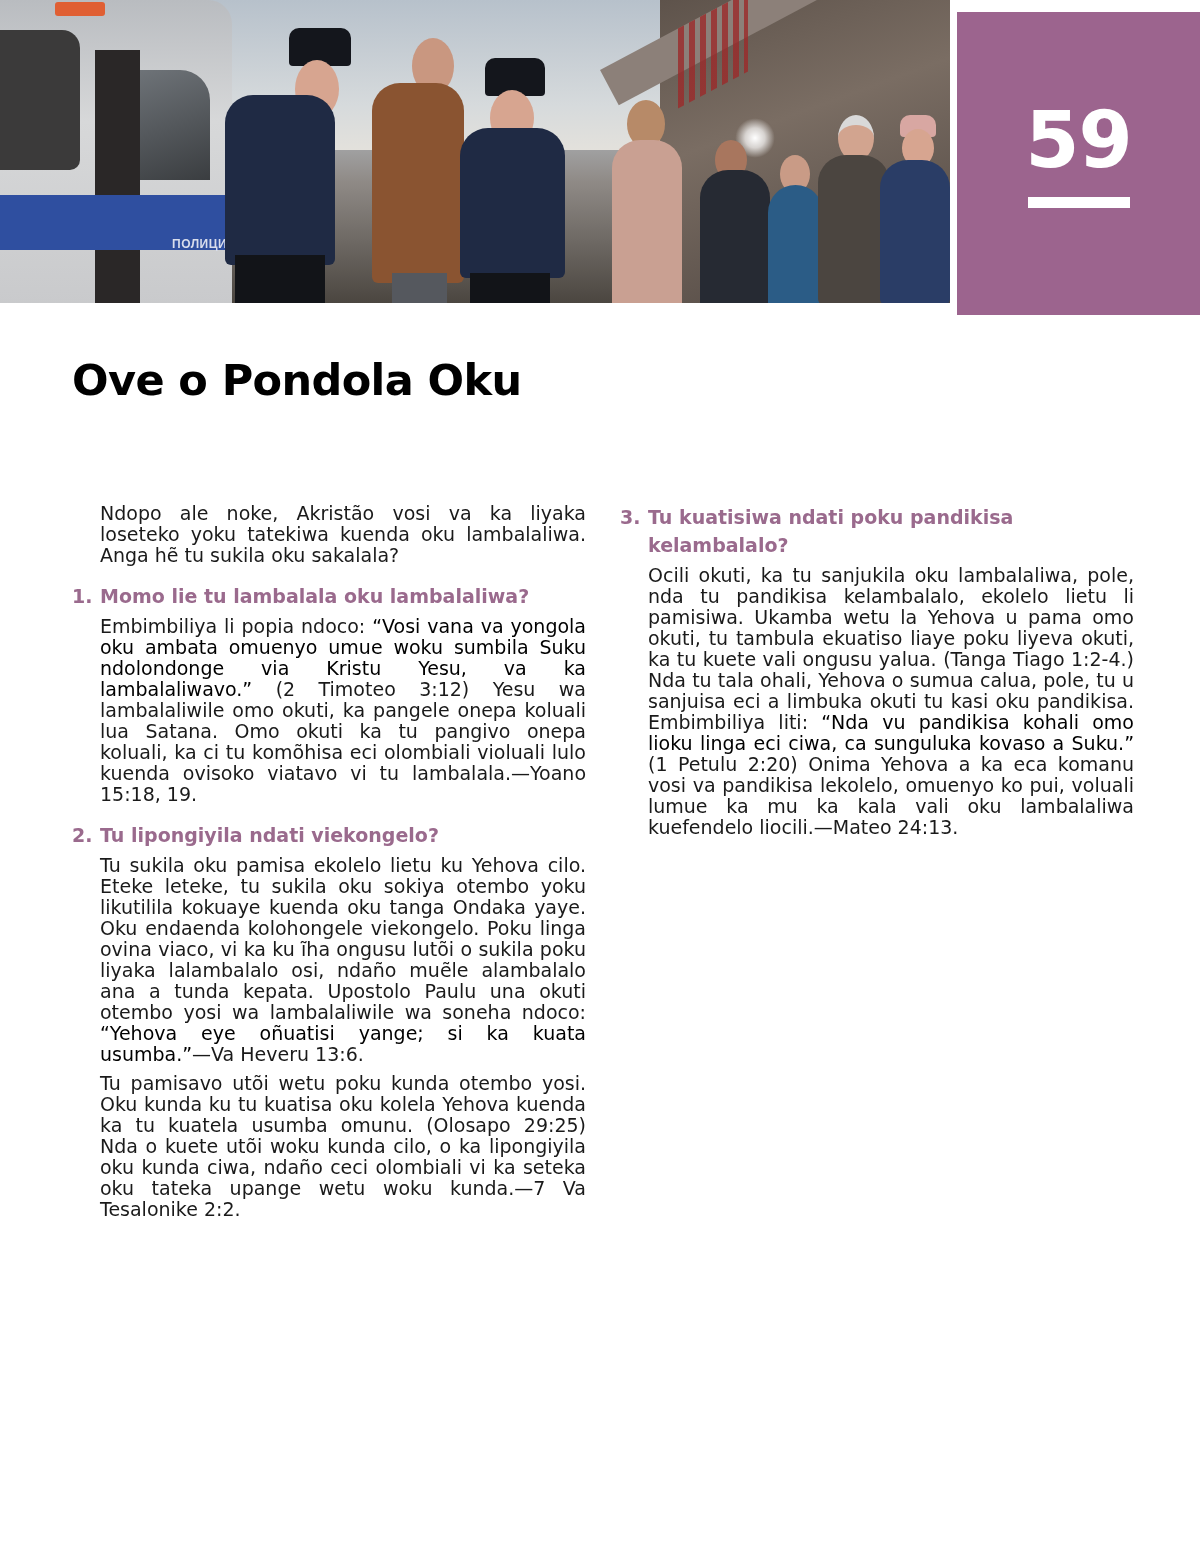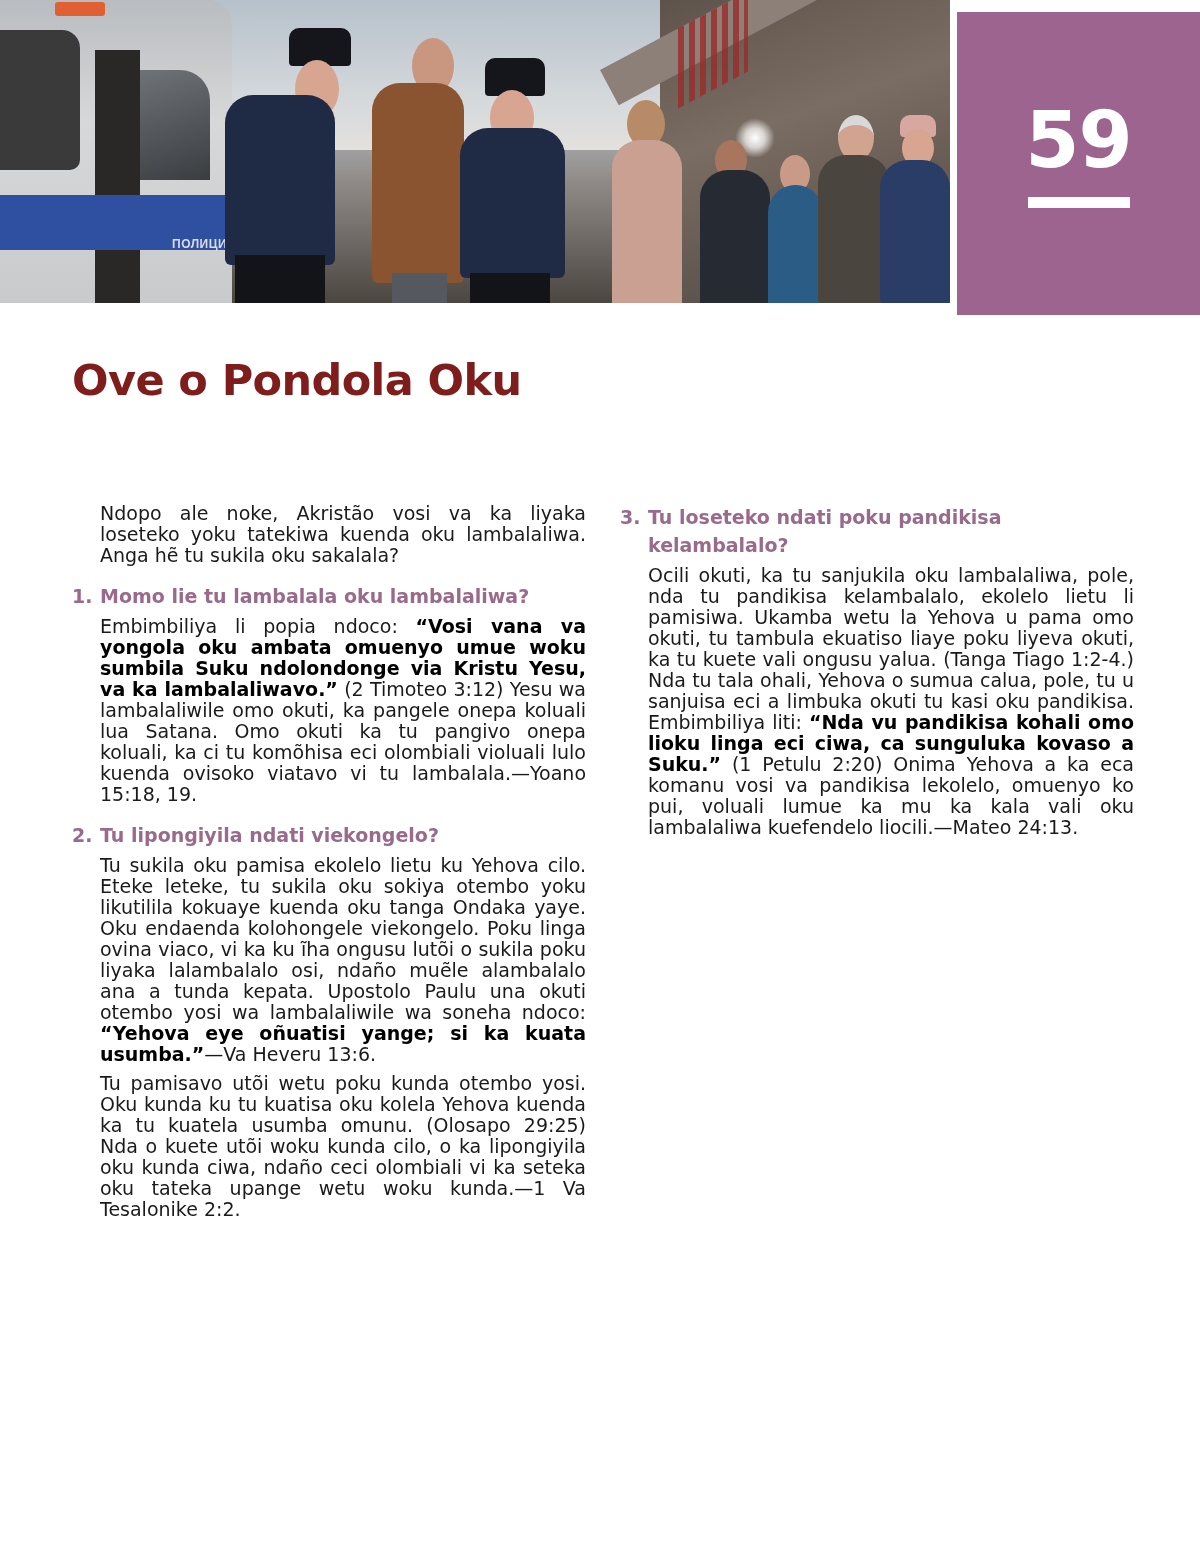--- a/index.html
+++ b/index.html
@@ -88,35 +88,35 @@
       margin-top: -18px;
     }
     .badge .rule {
       width: 102px; height: 11px; background: #ffffff; margin-top: 18px;
     }
 
     
     .title {
       position: absolute; left: 72px; top: 352px;
       font-family: "DejaVu Sans", sans-serif; font-weight: bold;
-      font-size: 43px; line-height: 56px; color: #7f1d1d; letter-spacing: -0.6px;
+      font-size: 43px; line-height: 56px; color: #000000; letter-spacing: -0.6px;
     }
 
     
     .col { position: absolute; top: 503px; }
     .col-left { left: 72px; width: 514px; }
     .col-right { left: 620px; width: 514px; }
 
     .para {
       font-size: 19px; line-height: 21px; color: #1a1a1a;
       text-align: justify; hyphens: manual;
       padding-left: 28px;
       margin-bottom: 8px;
     }
-    .para b { font-weight: bold; color: #000; }
+    .para b { font-weight: normal; color: #000; }
 
     .qhead {
       display: flex; color: #9a6a8d; font-weight: bold;
       font-size: 19px; line-height: 28px;
       margin-top: 16px; margin-bottom: 6px;
     }
     .qhead .qnum { width: 28px; flex: 0 0 28px; }
     .qhead .qtext { flex: 1; }
   </style>
 </head>
@@ -202,24 +202,24 @@
       <span class="qnum">1.</span>
       <span class="qtext">Momo lie tu lambalala oku lambalaliwa?</span>
     </div>
     <p class="para"><span>Embimbiliya li popia ndoco: </span><b>“Vosi vana va yongola oku ambata omuenyo umue woku sumbila Suku ndolondonge via Kristu Yesu, va ka lambalaliwavo.”</b><span> (2 Timoteo 3:12) Yesu wa lambalaliwile omo okuti, ka pangele onepa koluali lua Satana. Omo okuti ka tu pangivo onepa koluali, ka ci tu komõhisa eci olombiali violuali lulo kuenda ovisoko viatavo vi tu lambalala.—Yoano 15:18, 19.</span></p>
 
     <div class="qhead">
       <span class="qnum">2.</span>
       <span class="qtext">Tu lipongiyila ndati viekongelo?</span>
     </div>
     <p class="para"><span>Tu sukila oku pamisa ekolelo lietu ku Yehova cilo. Eteke leteke, tu sukila oku sokiya otembo yoku likutilila kokuaye kuenda oku tanga Ondaka yaye. Oku endaenda kolohongele viekongelo. Poku linga ovina viaco, vi ka ku ĩha ongusu lutõi o sukila poku liyaka lalambalalo osi, ndaño muẽle alambalalo ana a tunda kepata. Upostolo Paulu una okuti otembo yosi wa lambalaliwile wa soneha ndoco: </span><b>“Yehova eye oñuatisi yange; si ka kuata usumba.”</b><span>—Va Heveru 13:6.</span></p>
-    <p class="para"><span>Tu pamisavo utõi wetu poku kunda otembo yosi. Oku kunda ku tu kuatisa oku kolela Yehova kuenda ka tu kuatela usumba omunu. (Olosapo 29:25) Nda o kuete utõi woku kunda cilo, o ka lipongiyila oku kunda ciwa, ndaño ceci olombiali vi ka seteka oku tateka upange wetu woku kunda.—1 Va Tesalonike 2:2.</span></p>
+    <p class="para"><span>Tu pamisavo utõi wetu poku kunda otembo yosi. Oku kunda ku tu kuatisa oku kolela Yehova kuenda ka tu kuatela usumba omunu. (Olosapo 29:25) Nda o kuete utõi woku kunda cilo, o ka lipongiyila oku kunda ciwa, ndaño ceci olombiali vi ka seteka oku tateka upange wetu woku kunda.—7 Va Tesalonike 2:2.</span></p>
   </div>
 
   <div class="col col-right">
     <div class="qhead" style="margin-top:0;">
       <span class="qnum">3.</span>
-      <span class="qtext">Tu loseteko ndati poku pandikisa kelambalalo?</span>
+      <span class="qtext">Tu kuatisiwa ndati poku pandikisa kelambalalo?</span>
     </div>
     <p class="para"><span>Ocili okuti, ka tu sanjukila oku lambalaliwa, pole, nda tu pandikisa kelambalalo, ekolelo lietu li pamisiwa. Ukamba wetu la Yehova u pama omo okuti, tu tambula ekuatiso liaye poku liyeva okuti, ka tu kuete vali ongusu yalua. (Tanga Tiago 1:2-4.) Nda tu tala ohali, Yehova o sumua calua, pole, tu u sanjuisa eci a limbuka okuti tu kasi oku pandikisa. Embimbiliya liti: </span><b>“Nda vu pandikisa kohali omo lioku linga eci ciwa, ca sunguluka kovaso a Suku.”</b><span> (1 Petulu 2:20) Onima Yehova a ka eca komanu vosi va pandikisa lekolelo, omuenyo ko pui, voluali lumue ka mu ka kala vali oku lambalaliwa kuefendelo liocili.—Mateo 24:13.</span></p>
   </div>
 
 </div>
 
 </body></html>

